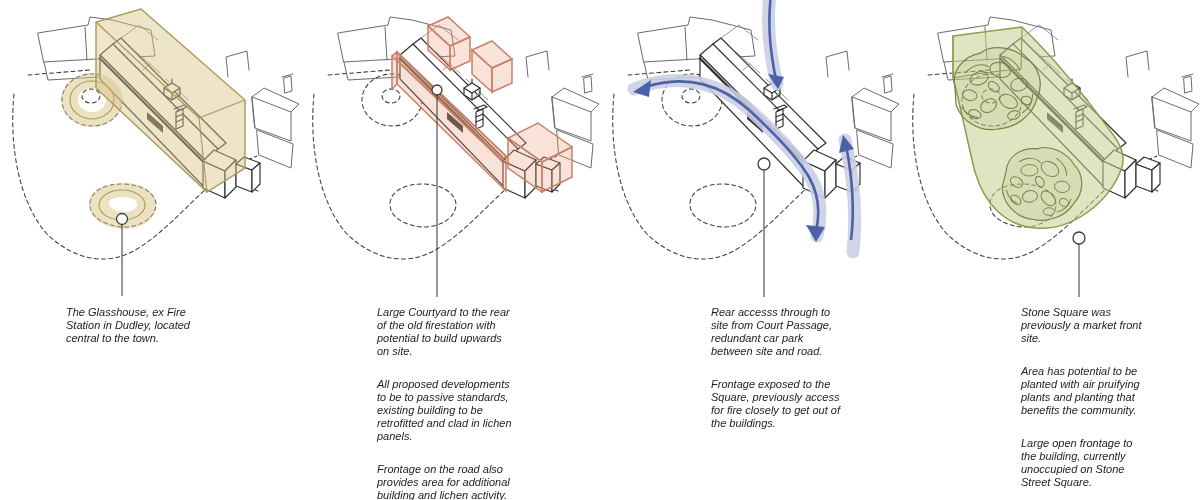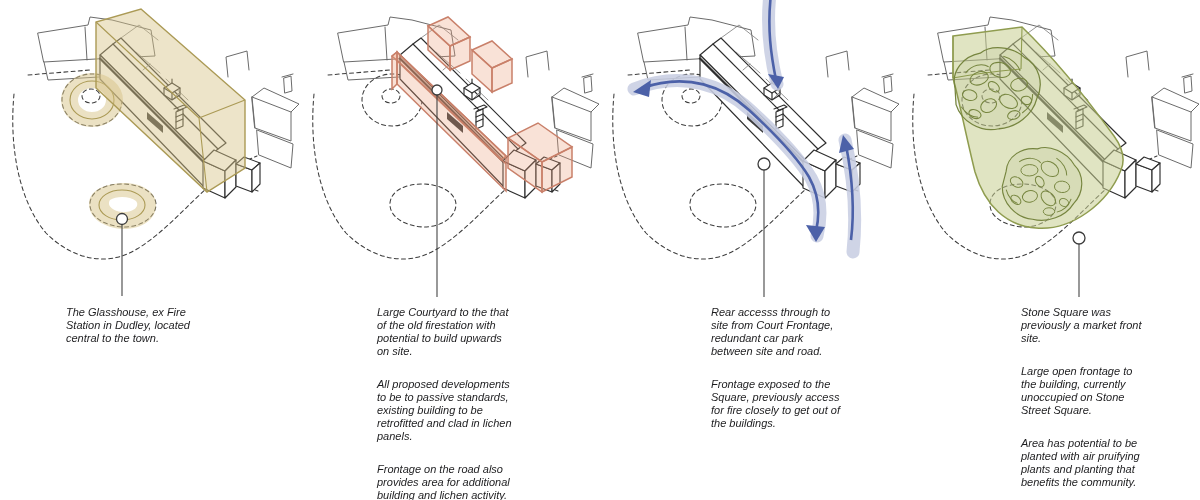--- a/index.html
+++ b/index.html
@@ -158,21 +158,21 @@
         <path class="redF" d="M208,138 L238,123 L272,147 L242,162 Z"></path>
         <path class="redF" d="M208,138 L208,168 L242,192 L242,162 Z"></path>
         <path class="redF" d="M242,162 L242,192 L272,177 L272,147 Z"></path>
       </g>
       <g>
         <line class="leader" x1="137" y1="95" x2="137" y2="297"></line>
         <circle class="leaderc" cx="137" cy="90" r="5"></circle>
       </g>
     </svg>
     <div class="notes">
-      <p class="note">Large Courtyard to the that
+      <p class="note">Large Courtyard to the rear
 of the old firestation with
 potential to build upwards
 on site.</p>
       <p class="note">All proposed developments
 to be to passive standards,
 existing building to be
 retrofitted and clad in lichen
 panels.</p>
       <p class="note">Frontage on the road also
 provides area for additional
@@ -197,21 +197,21 @@
         <path class="flow" d="M251,240 C255,208 252,176 246,145"></path>
         <polygon class="flowhead" points="243,135 239,153 254,149"></polygon>
       </g>
       <g>
         <line class="leader" x1="164" y1="170" x2="164" y2="297"></line>
         <circle class="leaderc" cx="164" cy="164" r="6"></circle>
       </g>
     </svg>
     <div class="notes">
       <p class="note">Rear accesss through to
-site from Court Frontage,
+site from Court Passage,
 redundant car park
 between site and road.</p>
       <p class="note">Frontage exposed to the
 Square, previously access
 for fire closely to get out of
 the buildings.</p>
     </div>
   </section>
 
   <section class="panel">
@@ -225,24 +225,24 @@
       <use href="#tree-canopy" transform="translate(141,187) scale(0.95) rotate(18)"></use>
       <g>
         <line class="leader" x1="179" y1="244" x2="179" y2="297"></line>
         <circle class="leaderc" cx="179" cy="238" r="6"></circle>
       </g>
     </svg>
     <div class="notes">
       <p class="note">Stone Square was
 previously a market front
 site.</p>
+      <p class="note">Area has potential to be
+planted with air pruifying
+plants and planting that
+benefits the community.</p>
       <p class="note">Large open frontage to
 the building, currently
 unoccupied on Stone
 Street Square.</p>
-      <p class="note">Area has potential to be
-planted with air pruifying
-plants and planting that
-benefits the community.</p>
     </div>
   </section>
 
 </div>
 
 </body></html>

